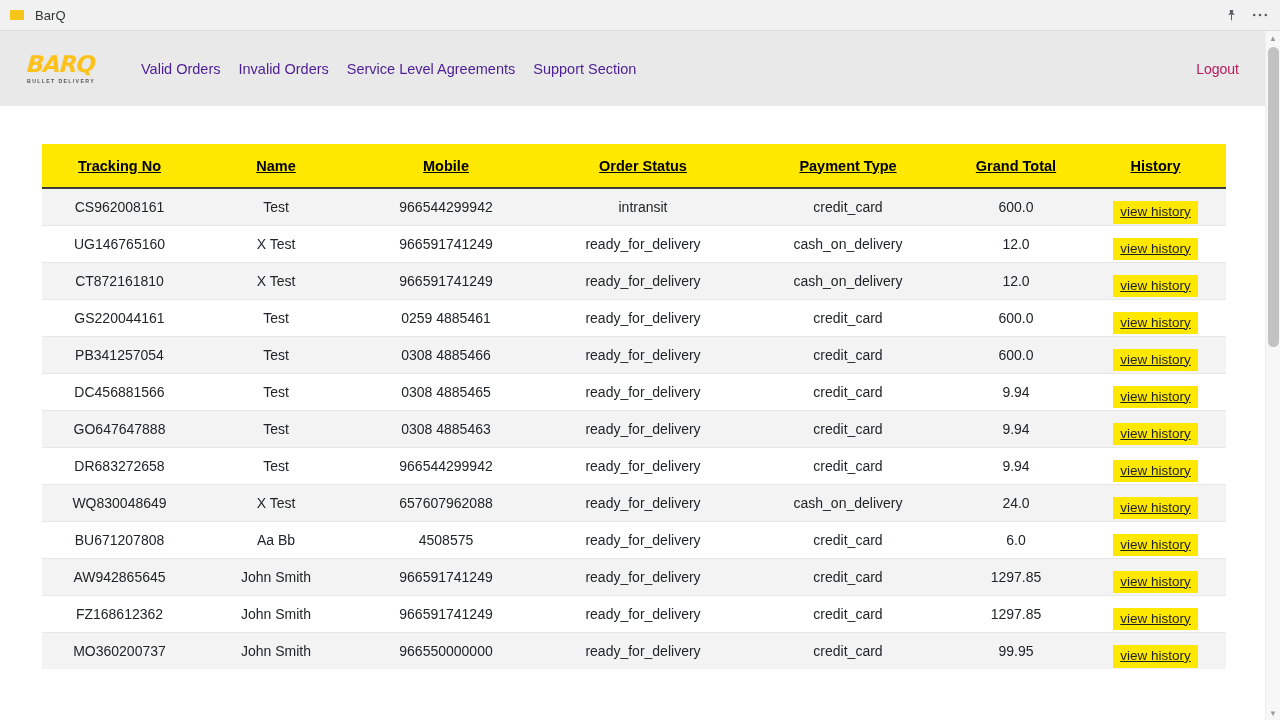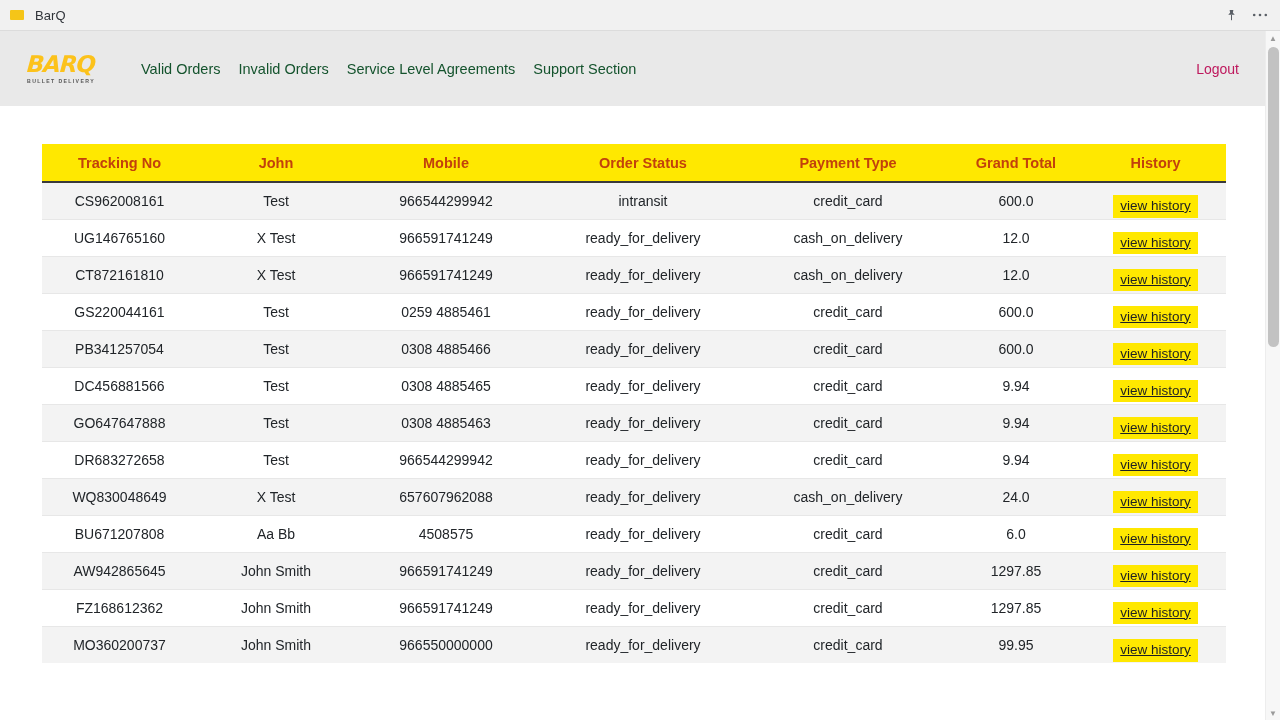--- a/index.html
+++ b/index.html
@@ -88,21 +88,21 @@
     font-weight: 700;
     white-space: nowrap;
   }
   .nav {
     display: flex;
     align-items: center;
     gap: 0;
   }
   .nav-item {
     font-size: 14.5px;
-    color: #14532d;
+    color: #4c1d95;
     padding: 6px 9px;
     white-space: nowrap;
     cursor: pointer;
     text-decoration: none;
   }
   .header-right { margin-left: auto; }
   .logout {
     font-size: 14px;
     color: #be185d;
     cursor: pointer;
@@ -116,28 +116,29 @@
     width: 1265px;
   }
   table.orders {
     width: 1184px;
     border-collapse: collapse;
     table-layout: fixed;
     font-size: 14px;
   }
   table.orders thead th {
     background: #ffe800;
-    color: #c2410c;
+    color: #000000;
     font-weight: 700;
     font-size: 14.5px;
-    height: 38px;
+    height: 44px;
     text-align: center;
     vertical-align: middle;
     border-bottom: 2px solid #3a3a3a;
     white-space: nowrap;
+    text-decoration: underline;
   }
   table.orders tbody td {
     height: 37px;
     text-align: center;
     vertical-align: middle;
     color: #212529;
     border-top: 1px solid #e7e7e7;
     font-size: 14px;
     white-space: nowrap;
     overflow: hidden;
@@ -248,21 +249,21 @@
           <col class="c-name">
           <col class="c-mobile">
         <col class="c-status">
           <col class="c-pay">
           <col class="c-total">
           <col class="c-hist">
       </colgroup>
       <thead>
         <tr>
           <th>Tracking No</th>
-          <th>John</th>
+          <th>Name</th>
           <th>Mobile</th>
           <th>Order Status</th>
           <th>Payment Type</th>
           <th>Grand Total</th>
           <th>History</th>
         </tr>
       </thead>
       <tbody id="orders-body">
           <tr>
             <td>CS962008161</td>

